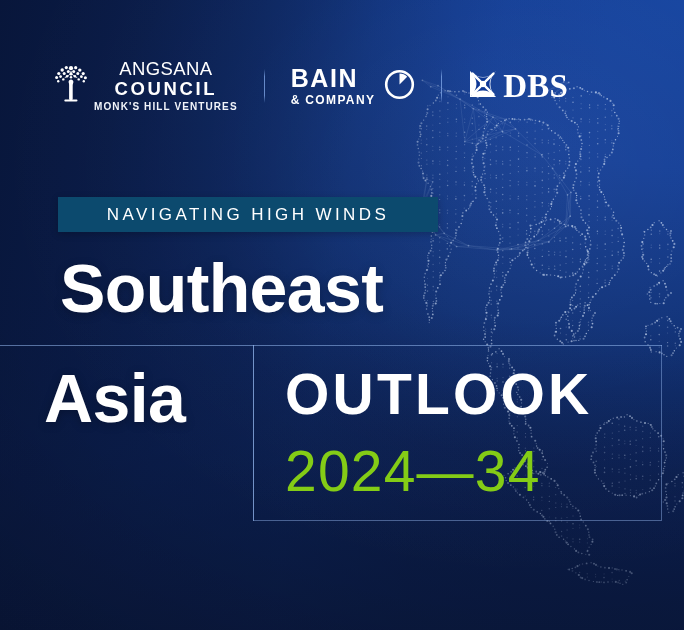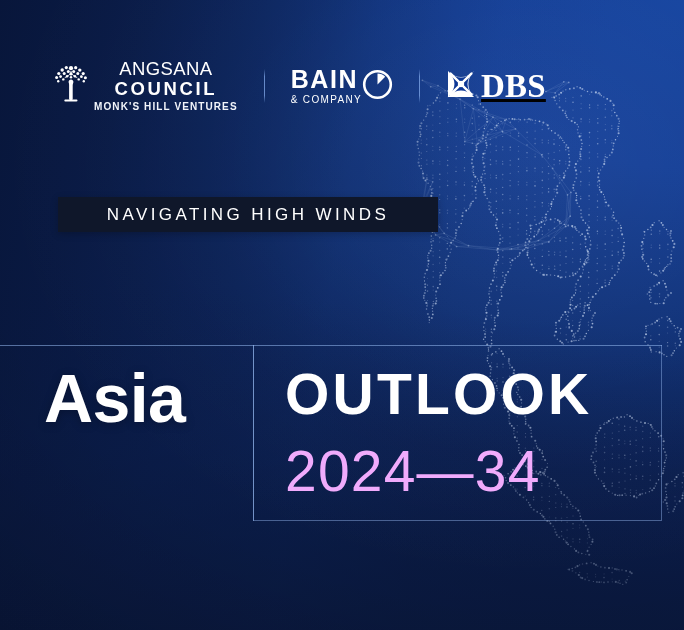--- a/index.html
+++ b/index.html
@@ -105,44 +105,44 @@
   }
   .angsana-l3 {
     font-size: 10px;
     letter-spacing: 1.1px;
     font-weight: 700;
     margin-top: 3.5px;
     color: #f2f5fb;
   }
 
   
-  .bain { display: flex; align-items: center; }
+  .bain { display: flex; align-items: center; gap: 9px; }
   .bain-text { display: flex; flex-direction: column; line-height: 1; color: #fff; }
   .bain-l1 { font-size: 25px; font-weight: 700; letter-spacing: 1.6px; }
-  .bain-l2 { font-size: 10px; font-weight: 400; letter-spacing: 1.35px; margin-top: 3px; }
+  .bain-l2 { font-size: 12px; font-weight: 700; letter-spacing: 1.35px; margin-top: 3px; }
 
   
-  .dbs { display: flex; align-items: center; gap: 5px; text-decoration: underline; }
+  .dbs { display: flex; align-items: center; gap: 5px; }
   .dbs-word {
     font-family: "Liberation Serif", serif;
     font-size: 33px;
     font-weight: 700;
     color: #ffffff;
     letter-spacing: 0.2px;
     line-height: 1;
   }
 
   
   .tagline {
     position: absolute;
     left: 58px;
     top: 197px;
     width: 380px;
     height: 35px;
-    background: #0f172a;
+    background: #0c4a6e;
     display: flex;
     align-items: center;
     justify-content: center;
     box-shadow: 0 2px 7px rgba(0,0,0,0.22);
   }
   .tagline span {
     color: #ffffff;
     font-size: 17px;
     font-weight: 400;
     letter-spacing: 3.4px;
@@ -208,21 +208,21 @@
     color: #ffffff;
     font-size: 57px;
     font-weight: 700;
     letter-spacing: 3.2px;
     line-height: 1.0;
   }
   .outlook-years {
     position: absolute;
     left: 285px;
     top: 443px;
-    color: #f0abfc;
+    color: #84cc16;
     font-size: 57px;
     font-weight: 300;
     letter-spacing: 1.2px;
     line-height: 1.0;
     white-space: nowrap;
   }
 </style>
 </head>
 <body>
 
@@ -2340,20 +2340,21 @@
         </svg>
       </span>
       <span class="dbs-word">DBS</span>
     </div>
   </div>
 
   <div class="tagline">
     <span>NAVIGATING HIGH WINDS</span>
   </div>
 
+  <div class="headline">Southeast</div>
   <div class="headline-2">Asia</div>
 
   <div class="rule-h"></div>
   <div class="outlook-box"></div>
   <div class="rule-v"></div>
 
   <div class="outlook-text">OUTLOOK</div>
   <div class="outlook-years">2024—34</div>
 
 </div>

